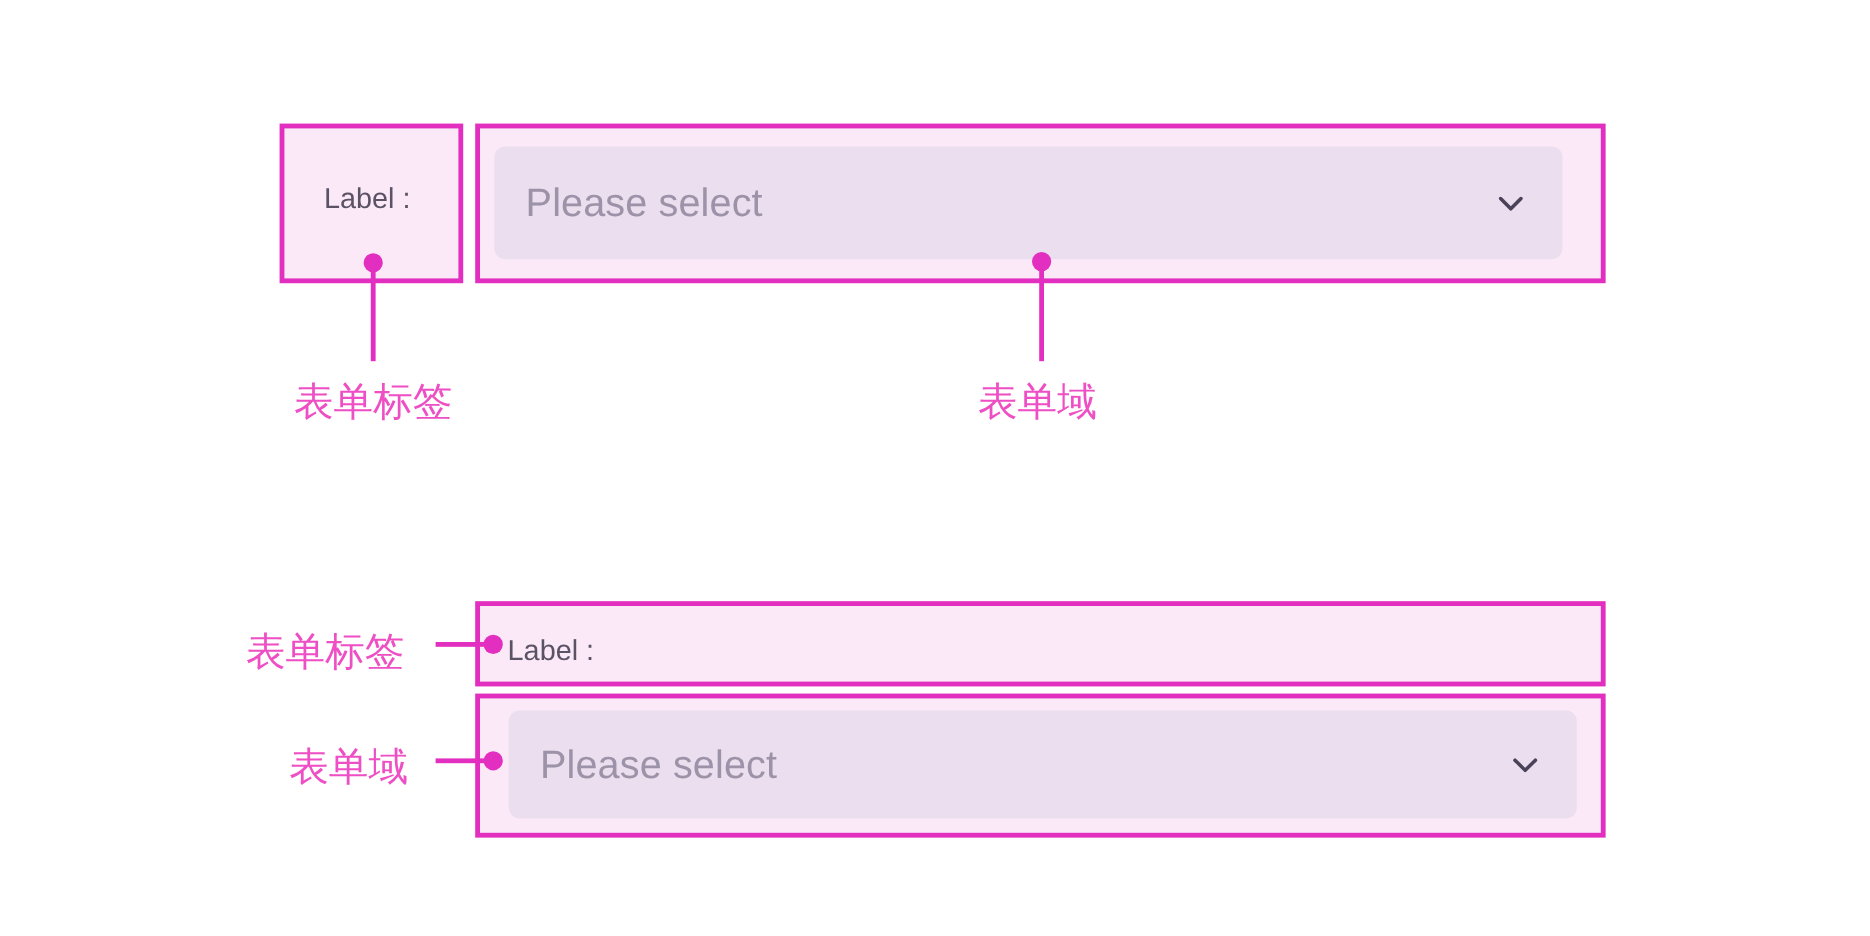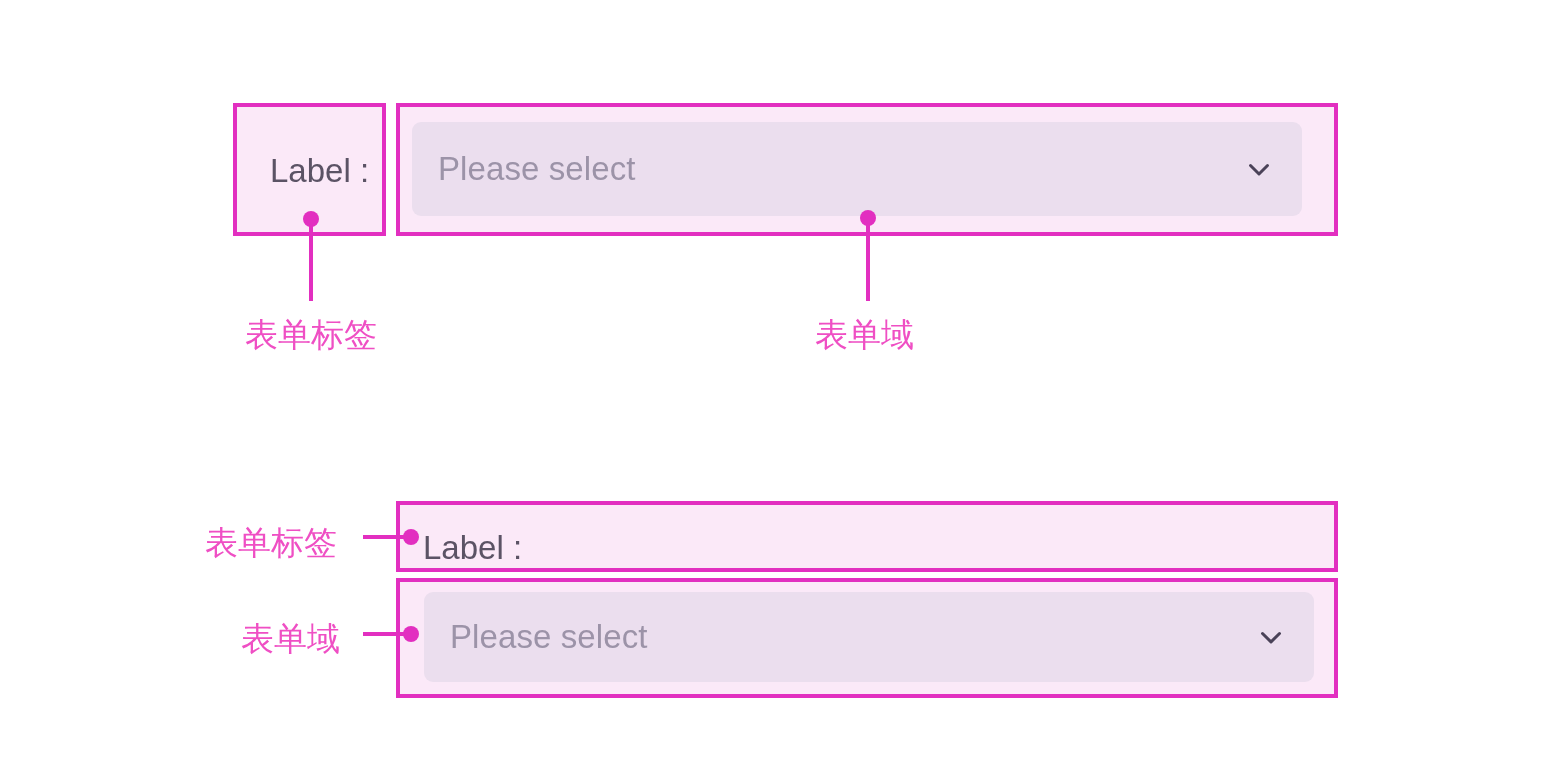--- a/index.html
+++ b/index.html
@@ -47,21 +47,21 @@
   .chevron-wrap {
     display: flex;
     align-items: center;
     justify-content: center;
   }
 
   
   .label-text {
     position: absolute;
     color: #5b5365;
-    font-size: 33px;
+    font-size: 24px;
     font-weight: 400;
     white-space: nowrap;
   }
 
   
   .callout-dot {
     position: absolute;
     width: 16px;
     height: 16px;
     border-radius: 50%;

